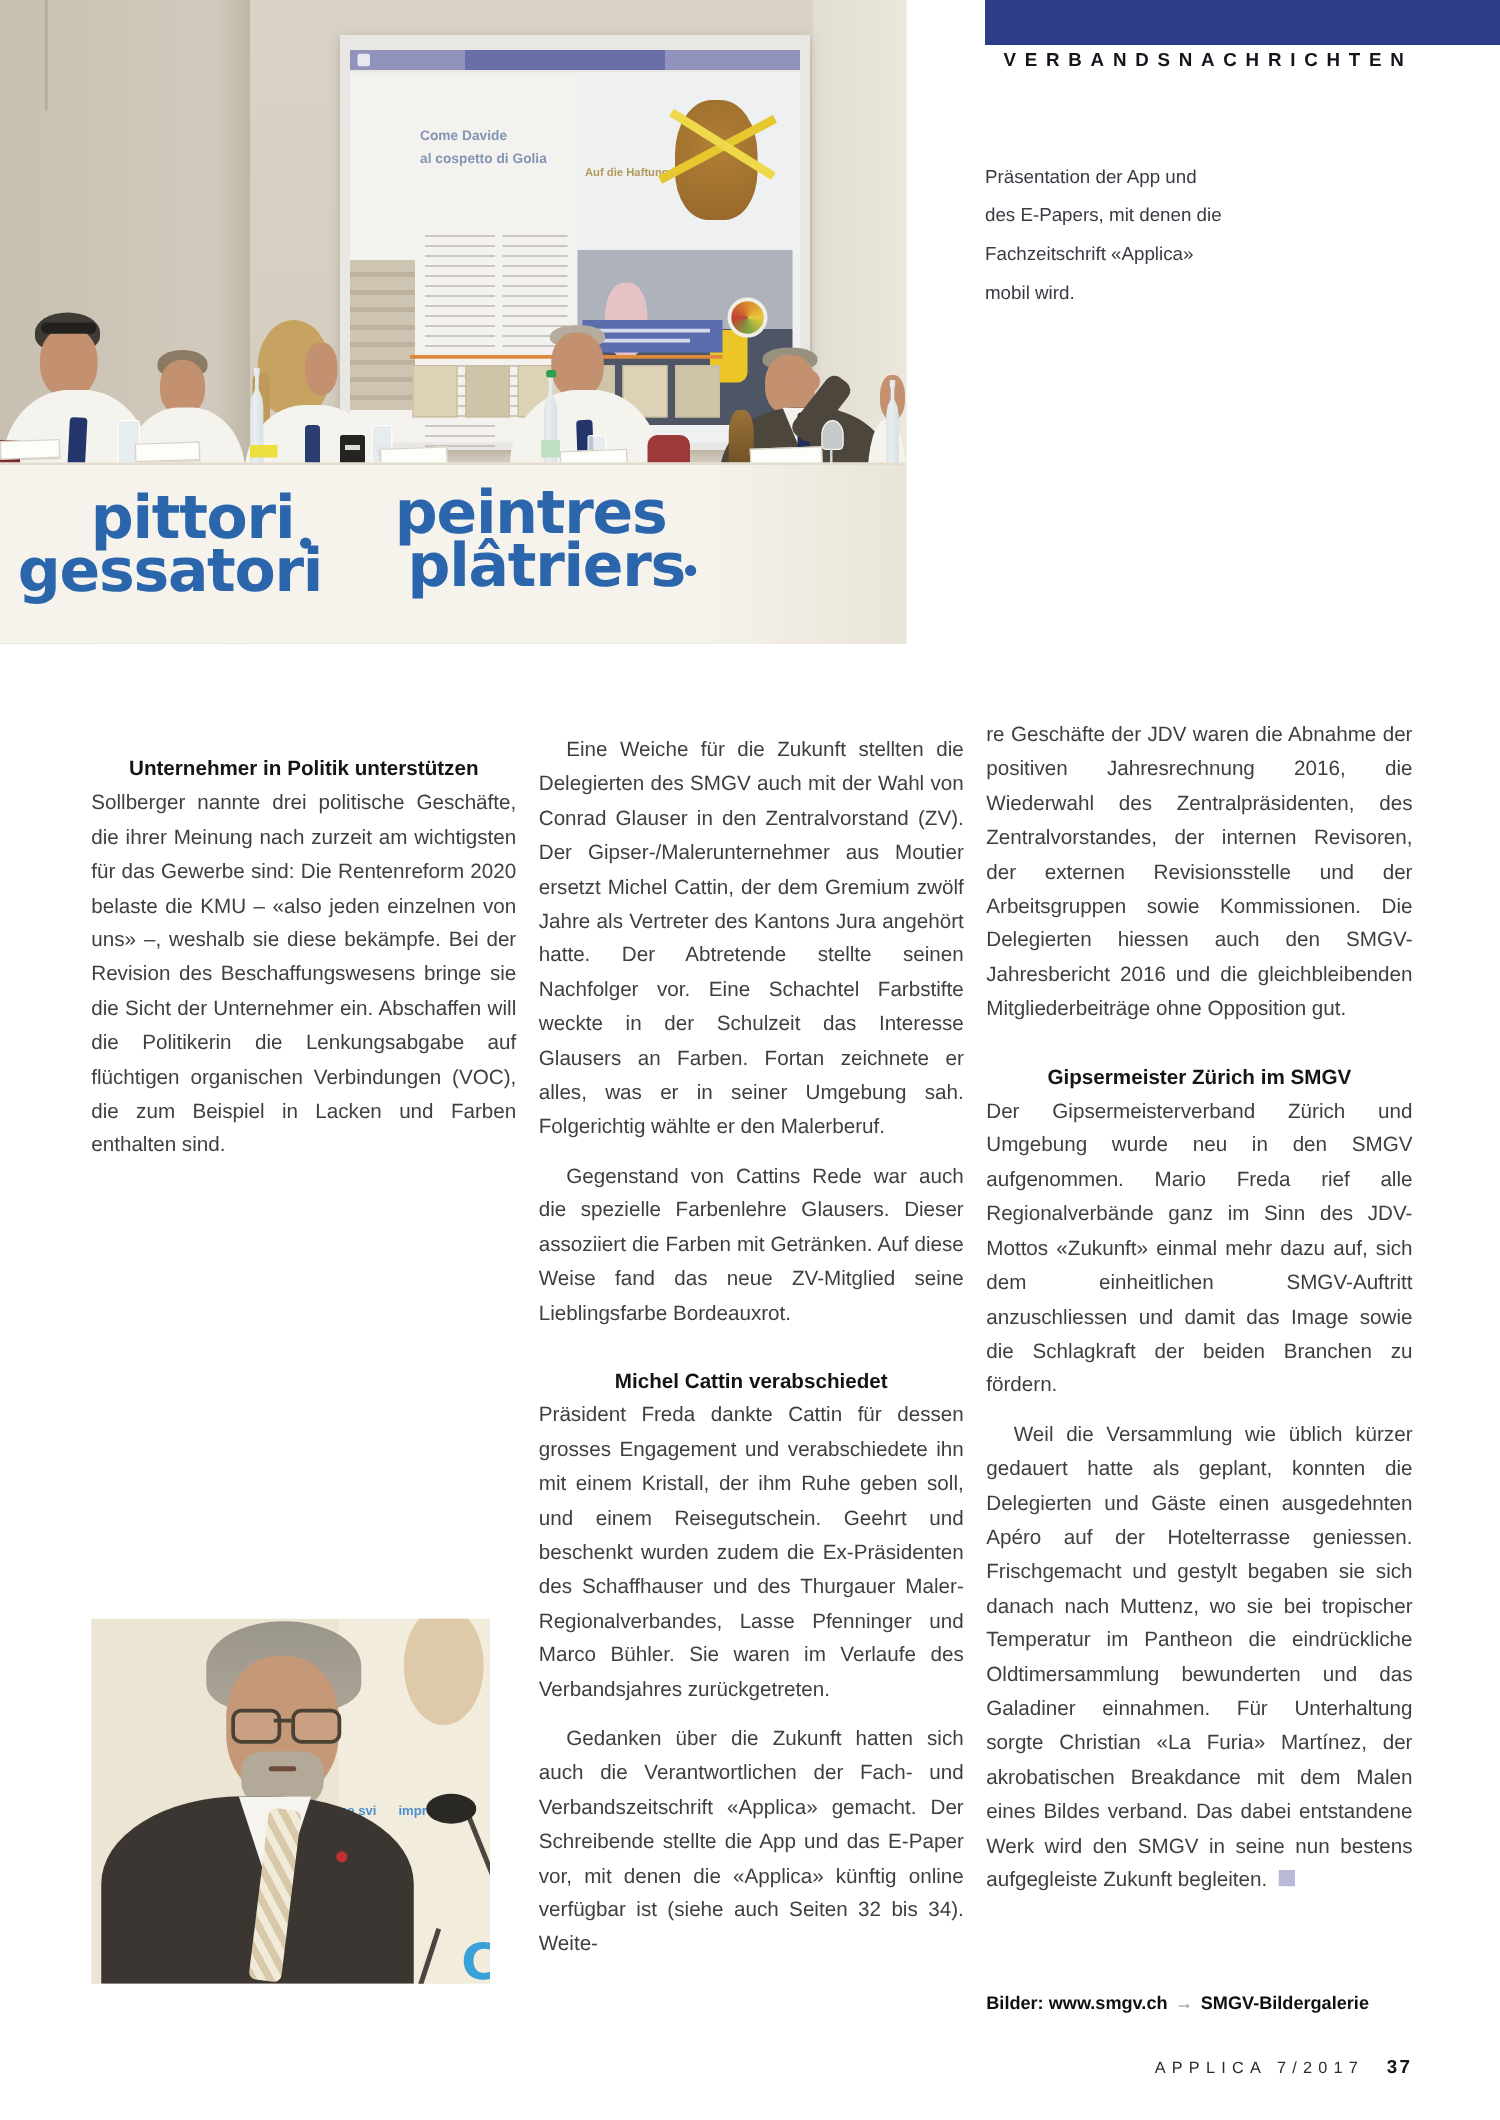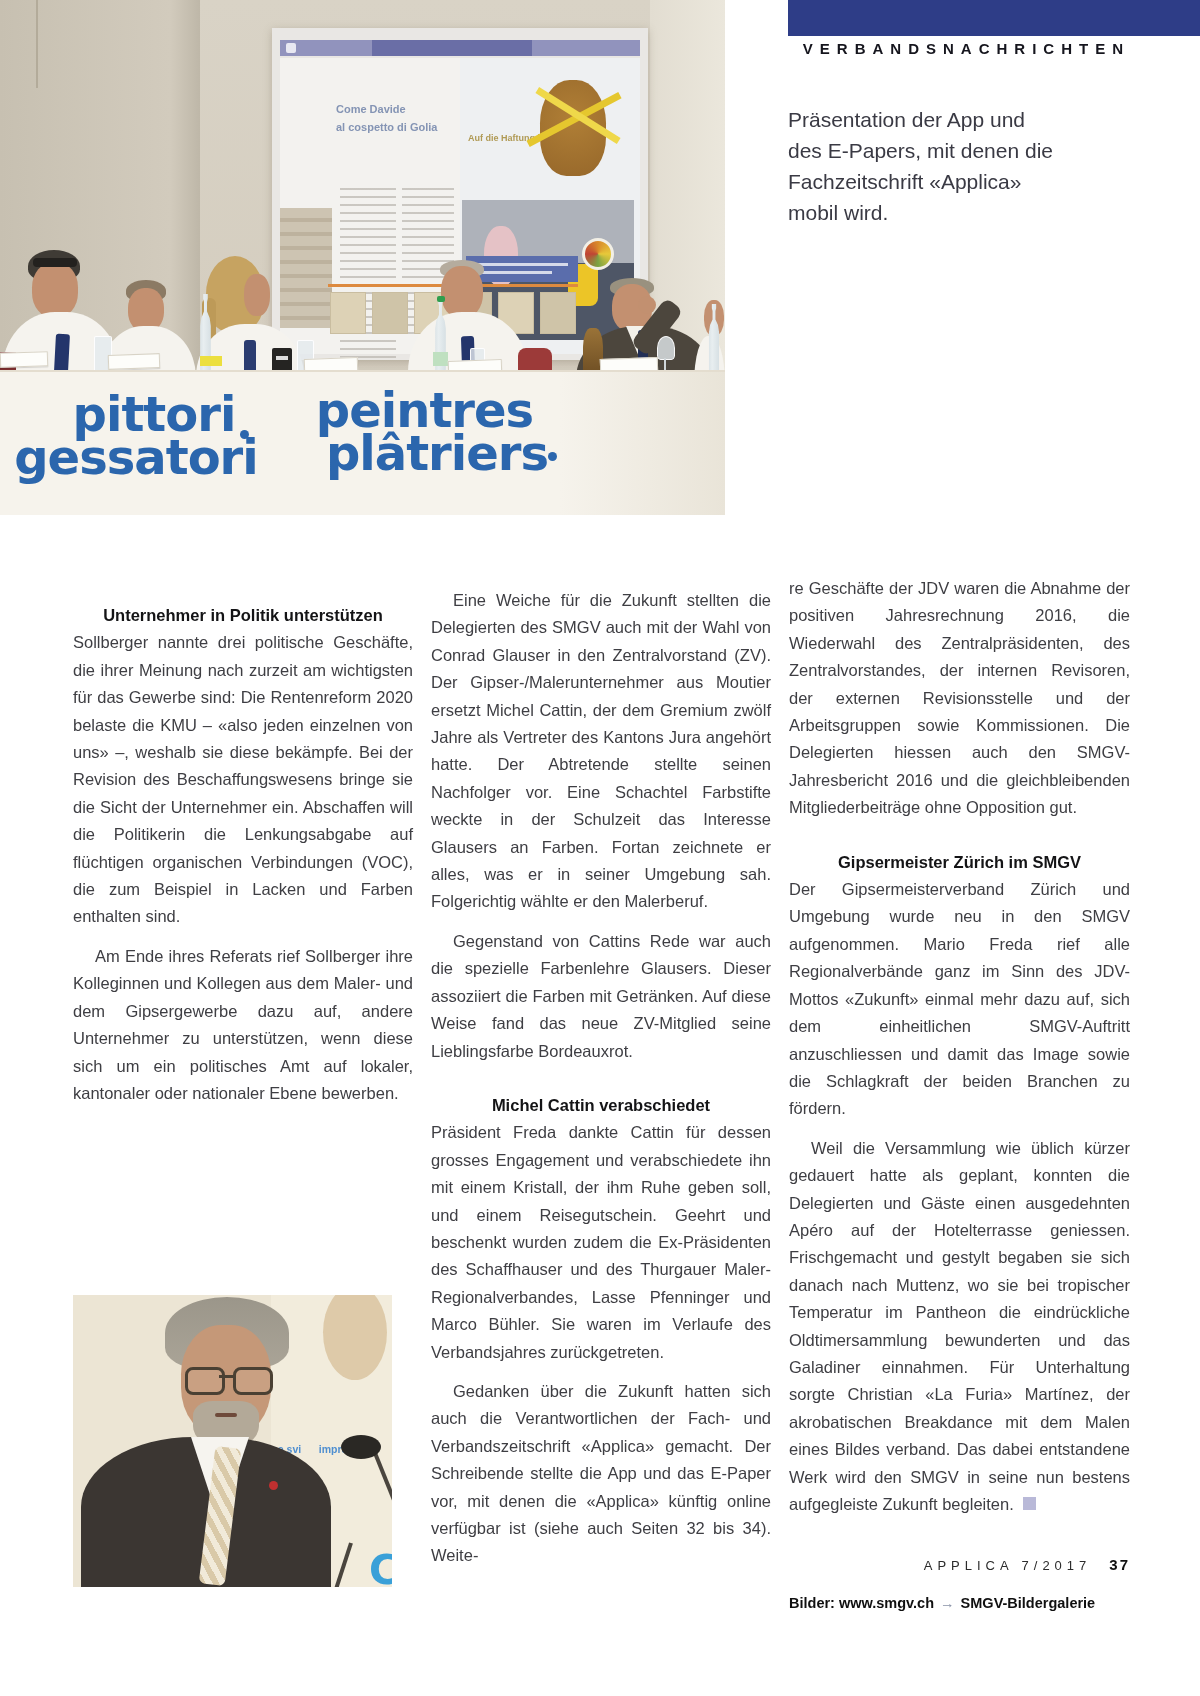--- a/index.html
+++ b/index.html
@@ -59,21 +59,21 @@
       font-family:"DejaVu Sans","Liberation Sans",sans-serif;}
   .banner-dot{width:9px;height:9px;border-radius:50%;background:var(--banner-blue);}
   .namecard{background:#fdfdfa;border:1px solid #d8d3c6;transform:rotate(-2deg);box-shadow:0 1px 1px rgba(0,0,0,.15);}
   .glass{background:rgba(228,234,237,.8);border:1px solid rgba(255,255,255,.9);border-radius:2px;}
   .bottle{background:linear-gradient(90deg,#cdd8dd,#e8eef0 40%,#cdd8dd);
       clip-path:polygon(38% 0,62% 0,62% 6%,58% 10%,58% 22%,72% 30%,78% 40%,78% 100%,22% 100%,22% 40%,28% 30%,42% 22%,42% 10%,38% 6%);}
 
   
   .topbar{position:absolute;left:788px;top:0;width:412px;height:36px;background:var(--bar-blue);}
   .section-label{position:absolute;top:40px;right:70px;font-size:15px;font-weight:bold;letter-spacing:7px;color:#15151d;}
-  .photo-caption{position:absolute;left:788px;top:104px;width:300px;font-size:21px;line-height:31px;color:#3a3a44;white-space:pre-line;}
+  .photo-caption{position:absolute;left:788px;top:126px;width:300px;font-size:15px;line-height:31px;color:#3a3a44;white-space:pre-line;}
 
   
   .col{position:absolute;top:575px;width:340px;font-size:16.5px;line-height:27.4px;color:var(--body-text);
        text-align:justify;hyphens:auto;-webkit-hyphens:auto;}
   .col1{left:73px;} .col2{left:431px;} .col3{left:789px;width:341px;}
   .col p{margin:0;}
   .col p.p_indent{text-indent:22px;margin-top:12px;}
   .col h3{margin:27px 0 0 0;font-size:16.5px;line-height:27.4px;color:var(--heading-text);font-weight:bold;text-align:center;}
   .end-square{display:inline-block;width:13px;height:13px;background:var(--end-square);margin-left:9px;vertical-align:baseline;}
 
@@ -97,21 +97,21 @@
       background:repeating-linear-gradient(55deg,#d9c9a8 0 6px,#f1ead9 6px 12px);}
   .sp-pin{left:196px;top:186px;width:9px;height:9px;background:#c03030;border-radius:50%;}
   .sp-michead{left:268px;top:140px;width:40px;height:24px;background:#2a2824;border-radius:50%;}
   .sp-micstem{left:300px;top:158px;width:4px;height:95px;background:#4a453e;transform:rotate(-22deg);transform-origin:top;}
   .sp-micstem2{left:276px;top:248px;width:4px;height:60px;background:#4a453e;transform:rotate(18deg);transform-origin:top;}
   .sp-logoC{left:296px;top:252px;font-size:40px;font-weight:bold;color:#3aa0d8;font-family:"DejaVu Sans",sans-serif;}
 
   
   .credits{position:absolute;left:789px;top:1595px;font-size:14.5px;font-weight:bold;color:#101010;}
   .credits .arrow{color:var(--arrow-blue);font-weight:normal;padding:0 2px;}
-  .footer{position:absolute;top:1556px;right:70px;font-size:13px;color:#2b2b2b;letter-spacing:5px;margin-left:36px;}
+  .footer{position:absolute;top:1645px;right:70px;font-size:13px;color:#2b2b2b;letter-spacing:5px;margin-left:36px;}
   .footer .pagenum{font-weight:bold;font-size:15px;letter-spacing:2px;margin-left:18px;color:#111;}
 </style>
 </head>
 <body>
 
 <div class="page">
 
   <div class="hero">
     <div class="wall-left"></div>
     <div class="wall-right"></div>
@@ -225,21 +225,20 @@
   <div class="topbar"></div>
   <div class="section-label">VERBANDSNACHRICHTEN</div>
   <div class="photo-caption">Präsentation der App und
 des E-Papers, mit denen die
 Fachzeitschrift «Applica»
 mobil wird.</div>
 
   <div class="col col1">
       <h3>Unternehmer in Politik unterstützen</h3>
       <p class="p">Sollberger nannte drei politische Geschäfte, die ihrer Meinung nach zurzeit am wichtigsten für das Gewerbe sind: Die Rentenreform 2020 belaste die KMU – «also jeden einzelnen von uns» –, weshalb sie diese bekämpfe. Bei der Revision des Beschaffungswesens bringe sie die Sicht der Unternehmer ein. Abschaffen will die Politikerin die Lenkungsabgabe auf flüchtigen organischen Verbindungen (VOC), die zum Beispiel in Lacken und Farben enthalten sind.</p>
-      <p class="p_indent">Am Ende ihres Referats rief Sollberger ihre Kolleginnen und Kollegen aus dem Maler- und dem Gipsergewerbe dazu auf, andere Unternehmer zu unterstützen, wenn diese sich um ein politisches Amt auf lokaler, kantonaler oder nationaler Ebene bewerben.</p>
     </div>
   <div class="col col2">
       <p class="p_indent">Eine Weiche für die Zukunft stellten die Delegierten des SMGV auch mit der Wahl von Conrad Glauser in den Zentralvorstand (ZV). Der Gipser-/Malerunternehmer aus Moutier ersetzt Michel Cattin, der dem Gremium zwölf Jahre als Vertreter des Kantons Jura angehört hatte. Der Abtretende stellte seinen Nachfolger vor. Eine Schachtel Farbstifte weckte in der Schulzeit das Interesse Glausers an Farben. Fortan zeichnete er alles, was er in seiner Umgebung sah. Folgerichtig wählte er den Malerberuf.</p>
       <p class="p_indent">Gegenstand von Cattins Rede war auch die spezielle Farbenlehre Glausers. Dieser assoziiert die Farben mit Getränken. Auf diese Weise fand das neue ZV-Mitglied seine Lieblingsfarbe Bordeauxrot.</p>
       <h3>Michel Cattin verabschiedet</h3>
       <p class="p">Präsident Freda dankte Cattin für dessen grosses Engagement und verabschiedete ihn mit einem Kristall, der ihm Ruhe geben soll, und einem Reisegutschein. Geehrt und beschenkt wurden zudem die Ex-Präsidenten des Schaffhauser und des Thurgauer Maler-Regionalverbandes, Lasse Pfenninger und Marco Bühler. Sie waren im Verlaufe des Verbandsjahres zurückgetreten.</p>
       <p class="p_indent">Gedanken über die Zukunft hatten sich auch die Verantwortlichen der Fach- und Verbandszeitschrift «Applica» gemacht. Der Schreibende stellte die App und das E-Paper vor, mit denen die «Applica» künftig online verfügbar ist (siehe auch Seiten 32 bis 34). Weite-</p>
     </div>
   <div class="col col3">
       <p class="p">re Geschäfte der JDV waren die Abnahme der positiven Jahresrechnung 2016, die Wiederwahl des Zentralpräsidenten, des Zentralvorstandes, der internen Revisoren, der externen Revisionsstelle und der Arbeitsgruppen sowie Kommissionen. Die Delegierten hiessen auch den SMGV-Jahresbericht 2016 und die gleichbleibenden Mitgliederbeiträge ohne Opposition gut.</p>

